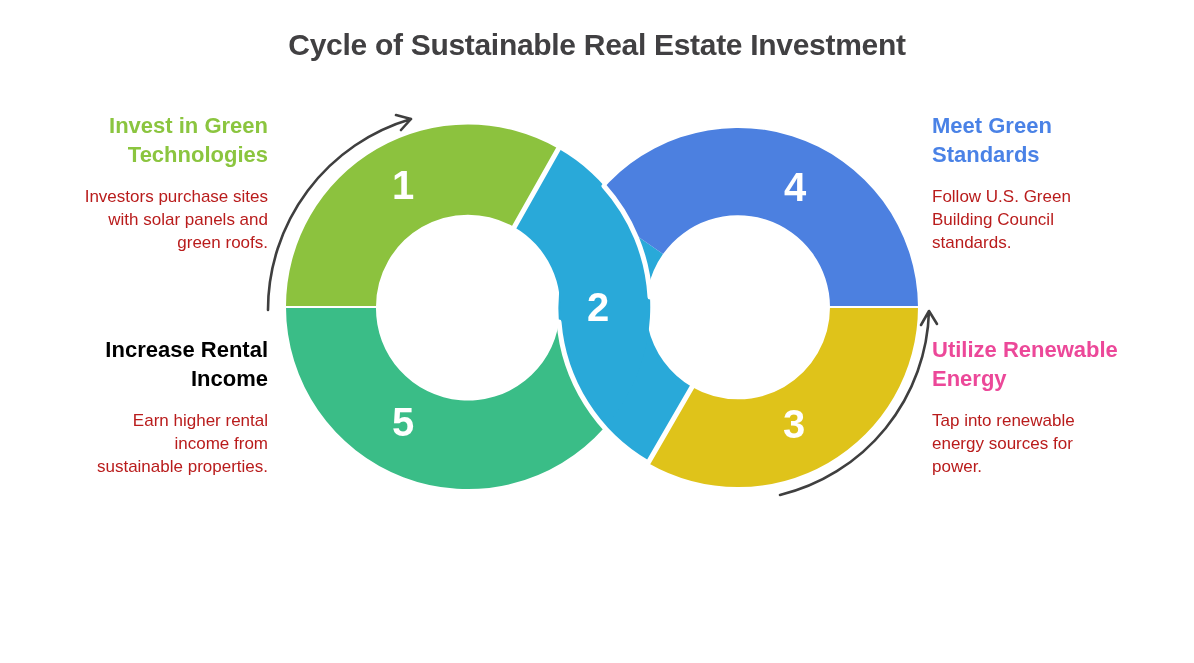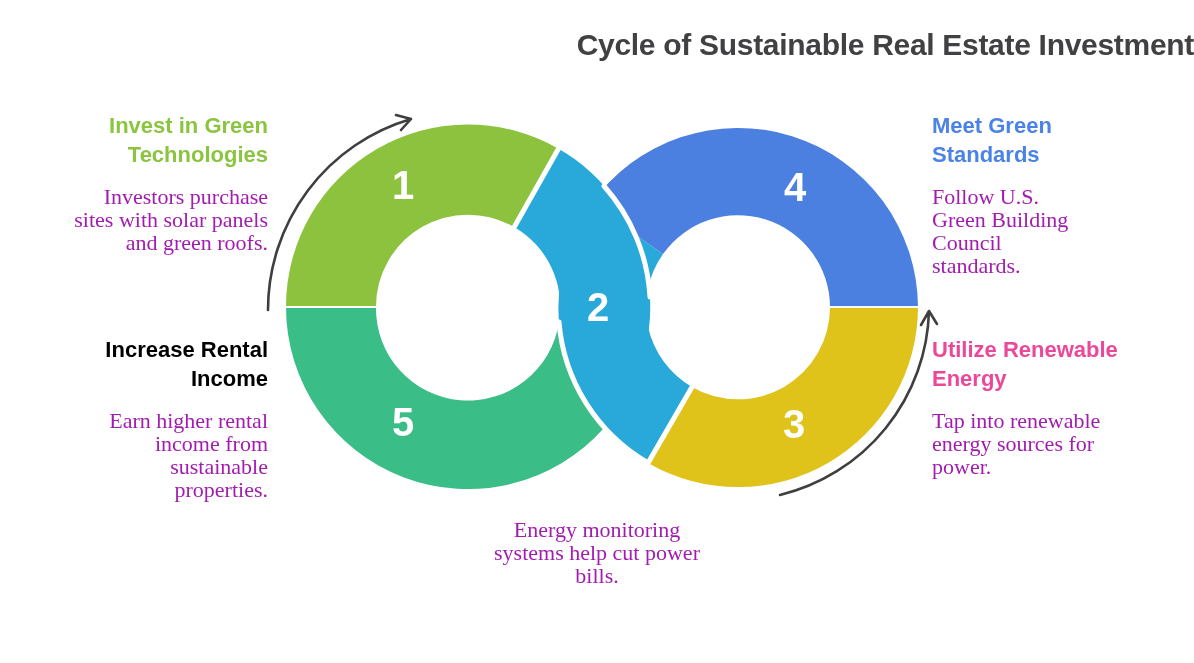--- a/index.html
+++ b/index.html
@@ -1,30 +1,30 @@
 <!DOCTYPE html>
 <html><head>
 <meta charset="utf-8">
 <style>
   html,body{margin:0;padding:0;background:#ffffff;}
   #stage{
     position:relative;width:1194px;height:663px;background:#ffffff;overflow:hidden;
     font-family:"Liberation Sans", sans-serif;
   }
   .title{
-    position:absolute;top:28px;left:0;width:1194px;text-align:right;
+    position:absolute;top:28px;left:0;width:1194px;text-align:center;
     font-size:30px;font-weight:700;color:#414042;letter-spacing:-0.3px;
   }
   #ring-svg{position:absolute;top:0;left:0;}
   .step-block{position:absolute;}
   .align-right{text-align:right;}
   .align-left{text-align:left;}
   .align-center{text-align:center;}
   .step-heading{font-size:22px;font-weight:700;line-height:29px;}
-  .step-desc{font-size:22px;line-height:23px;color:#a21caf;margin-top:16px;font-family:Liberation Serif, serif;}
+  .step-desc{font-size:17px;line-height:23px;color:#b91c1c;margin-top:16px;}
   .hd-green{color:#8bc53f;}
   .hd-teal{color:#000000;}
   .hd-blue{color:#4a82e6;}
   .hd-yellow{color:#ec4899;}
   .hd-cyan{color:#29abe0;}
   
   .blk-1{top:111px;left:30px;width:238px;}
   .blk-1 .step-heading{max-width:190px;margin-left:auto;}
   .blk-1 .step-desc{max-width:205px;margin-left:auto;}
   .blk-5{top:335px;left:30px;width:238px;}
@@ -99,16 +99,15 @@
     <div class="step-heading hd-blue">Meet Green Standards</div>
     <div class="step-desc">Follow U.S. Green Building Council standards.</div>
   </div>
 
   <div class="step-block blk-3 align-left">
     <div class="step-heading hd-yellow">Utilize Renewable Energy</div>
     <div class="step-desc">Tap into renewable energy sources for power.</div>
   </div>
 
   <div class="step-block blk-2 align-center">
-    <div class="step-desc">Energy monitoring systems help cut power bills.</div>
   </div>
 
 </div>
 
 </body></html>

